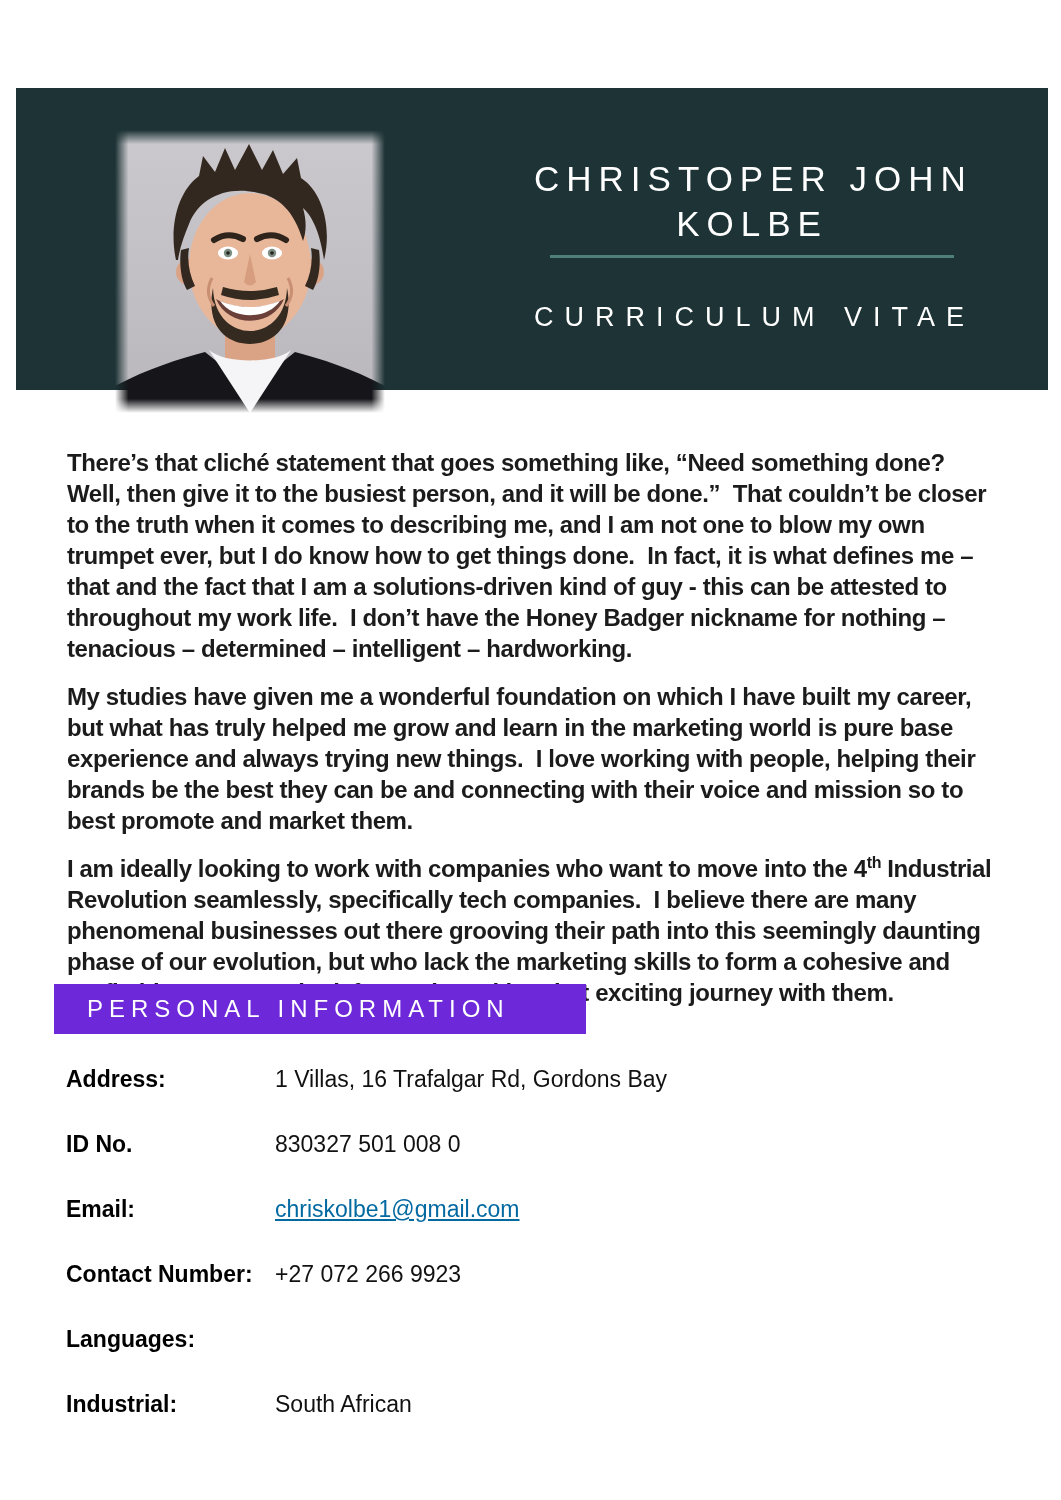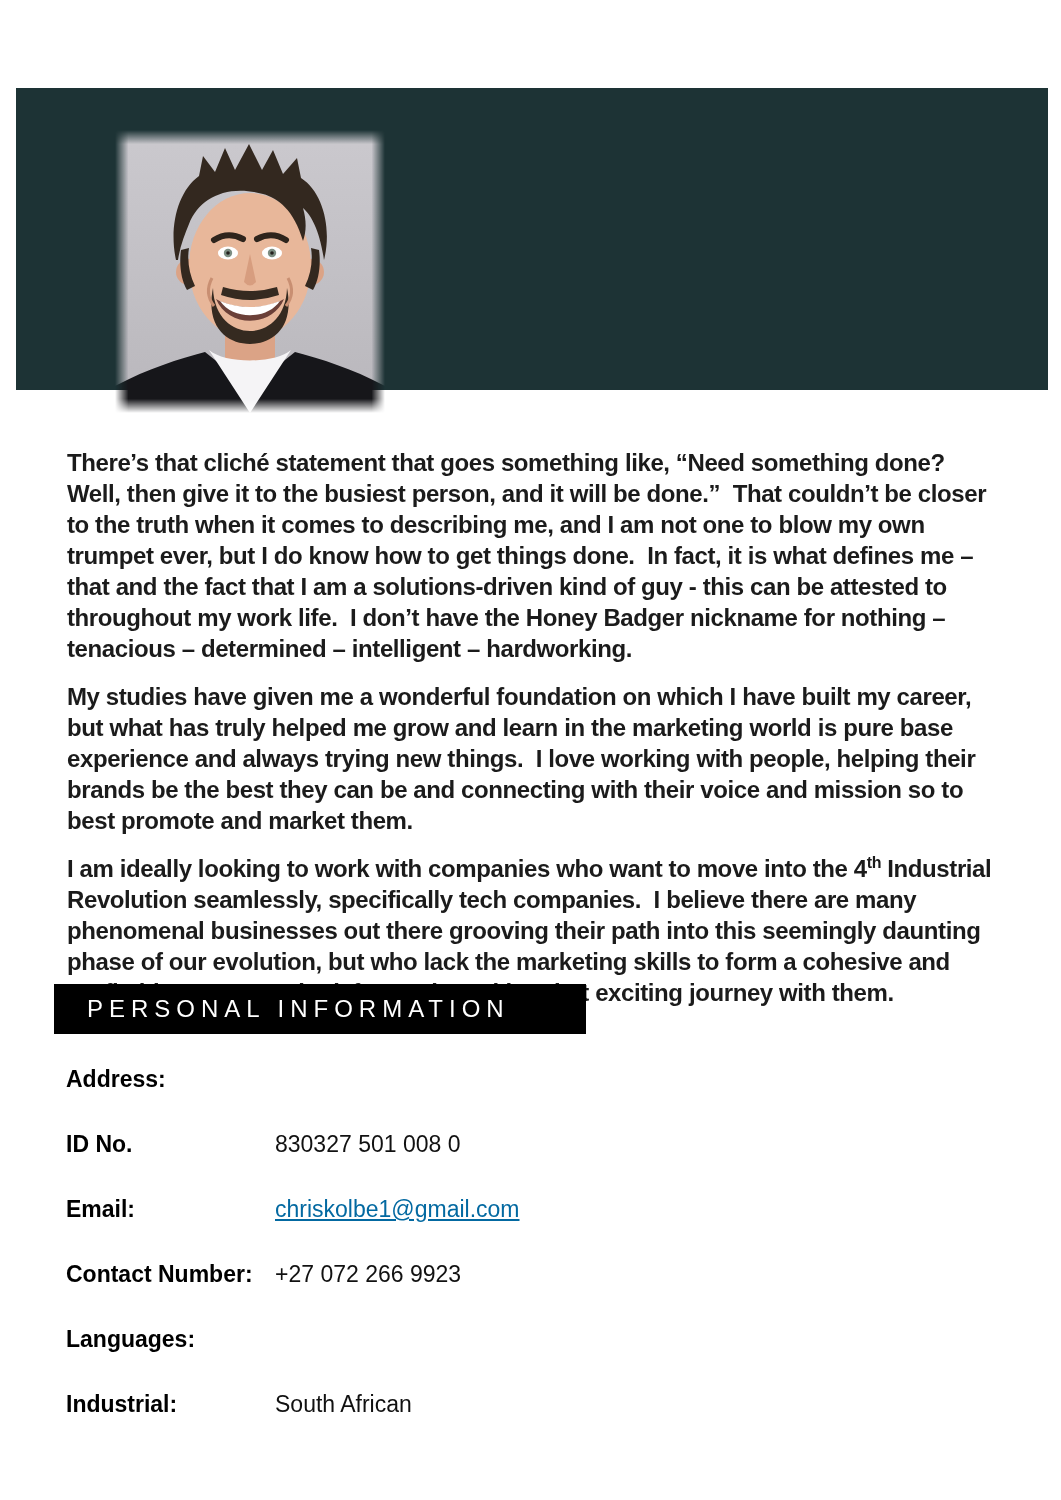--- a/index.html
+++ b/index.html
@@ -53,21 +53,21 @@
     position:absolute;left:50px;top:430px;width:962px;
     font-size:24px;line-height:31px;letter-spacing:-0.4px;
   }
   .summary p{margin:17px;white-space:pre-wrap;font-weight:bold;}
   .summary sup{font-size:16px;line-height:0;}
 
   
   .section-bar{
     position:absolute;left:54px;top:984px;
     width:532px;height:50px;
-    background:#000000;color:#ffffff;
+    background:#6d28d9;color:#ffffff;
     font-size:24px;letter-spacing:6px;
     line-height:50px;padding-left:33px;box-sizing:border-box;
     font-weight:400;
   }
   .info-fields{
     position:absolute;left:66px;top:1066px;width:900px;
   }
   .info-row{
     display:flex;align-items:center;
     margin-bottom:38px;
@@ -130,34 +130,41 @@
         <path d="M99 110 Q113 101 128 109" stroke="#2e241c" stroke-width="6" stroke-linecap="round" fill="none"></path>
         <path d="M142 109 Q157 101 171 110" stroke="#2e241c" stroke-width="6" stroke-linecap="round" fill="none"></path>
 
         <path d="M61 130 C54 98 62 62 84 46 L88 26 L100 42 L110 18 L120 40 L134 14 L147 40 L158 20 L168 44 L182 28 L186 48 C208 62 217 98 209 130 C205 102 197 86 188 78 C192 92 191 103 188 111 C179 80 163 68 148 64 C112 54 84 68 74 94 C70 104 65 116 63 130 Z" fill="#33281f"></path>
 
         <path d="M66 120 C64 134 66 150 72 160 L80 156 C74 144 72 130 74 118 Z" fill="#33281f"></path>
         <path d="M204 120 C206 134 204 150 198 160 L190 156 C196 144 198 130 196 118 Z" fill="#33281f"></path>
       </svg>
     </div>
 
+    <div class="title-block">
+      <div class="name">CHRISTOPER JOHN</div>
+      <div class="name">KOLBE</div>
+      <div class="name-divider"></div>
+      <div class="cv-subtitle">CURRICULUM VITAE</div>
+    </div>
   </div>
 
   <div class="summary">
     <p>There’s that cliché statement that goes something like, “Need something done?  Well, then give it to the busiest person, and it will be done.”  That couldn’t be closer to the truth when it comes to describing me, and I am not one to blow my own trumpet ever, but I do know how to get things done.  In fact, it is what defines me – that and the fact that I am a solutions-driven kind of guy - this can be attested to throughout my work life.  I don’t have the Honey Badger nickname for nothing – tenacious – determined – intelligent – hardworking.</p>
     <p>My studies have given me a wonderful foundation on which I have built my career, but what has truly helped me grow and learn in the marketing world is pure base experience and always trying new things.  I love working with people, helping their brands be the best they can be and connecting with their voice and mission so to best promote and market them.</p>
     <p><span>I am ideally looking to work with companies who want to move into the 4</span><sup>th</sup><span> Industrial Revolution seamlessly, specifically tech companies.  I believe there are many phenomenal businesses out there grooving their path into this seemingly daunting phase of our evolution, but who lack the marketing skills to form a cohesive and profitable strategy.  I look forward to taking that exciting journey with them.</span></p>
   </div>
 
   <div class="section-bar">PERSONAL INFORMATION</div>
 
   <div class="info-fields">
 
     <div class="info-row">
       <span class="info-label">Address:</span>
+      <span class="info-value">1 Villas, 16 Trafalgar Rd, Gordons Bay</span>
     </div>
 
     <div class="info-row">
       <span class="info-label">ID No.</span>
       <span class="info-value">830327 501 008 0</span>
     </div>
 
     <div class="info-row">
       <span class="info-label">Email:</span>
       <span class="info-value"><a class="email-link">chriskolbe1@gmail.com</a></span>

